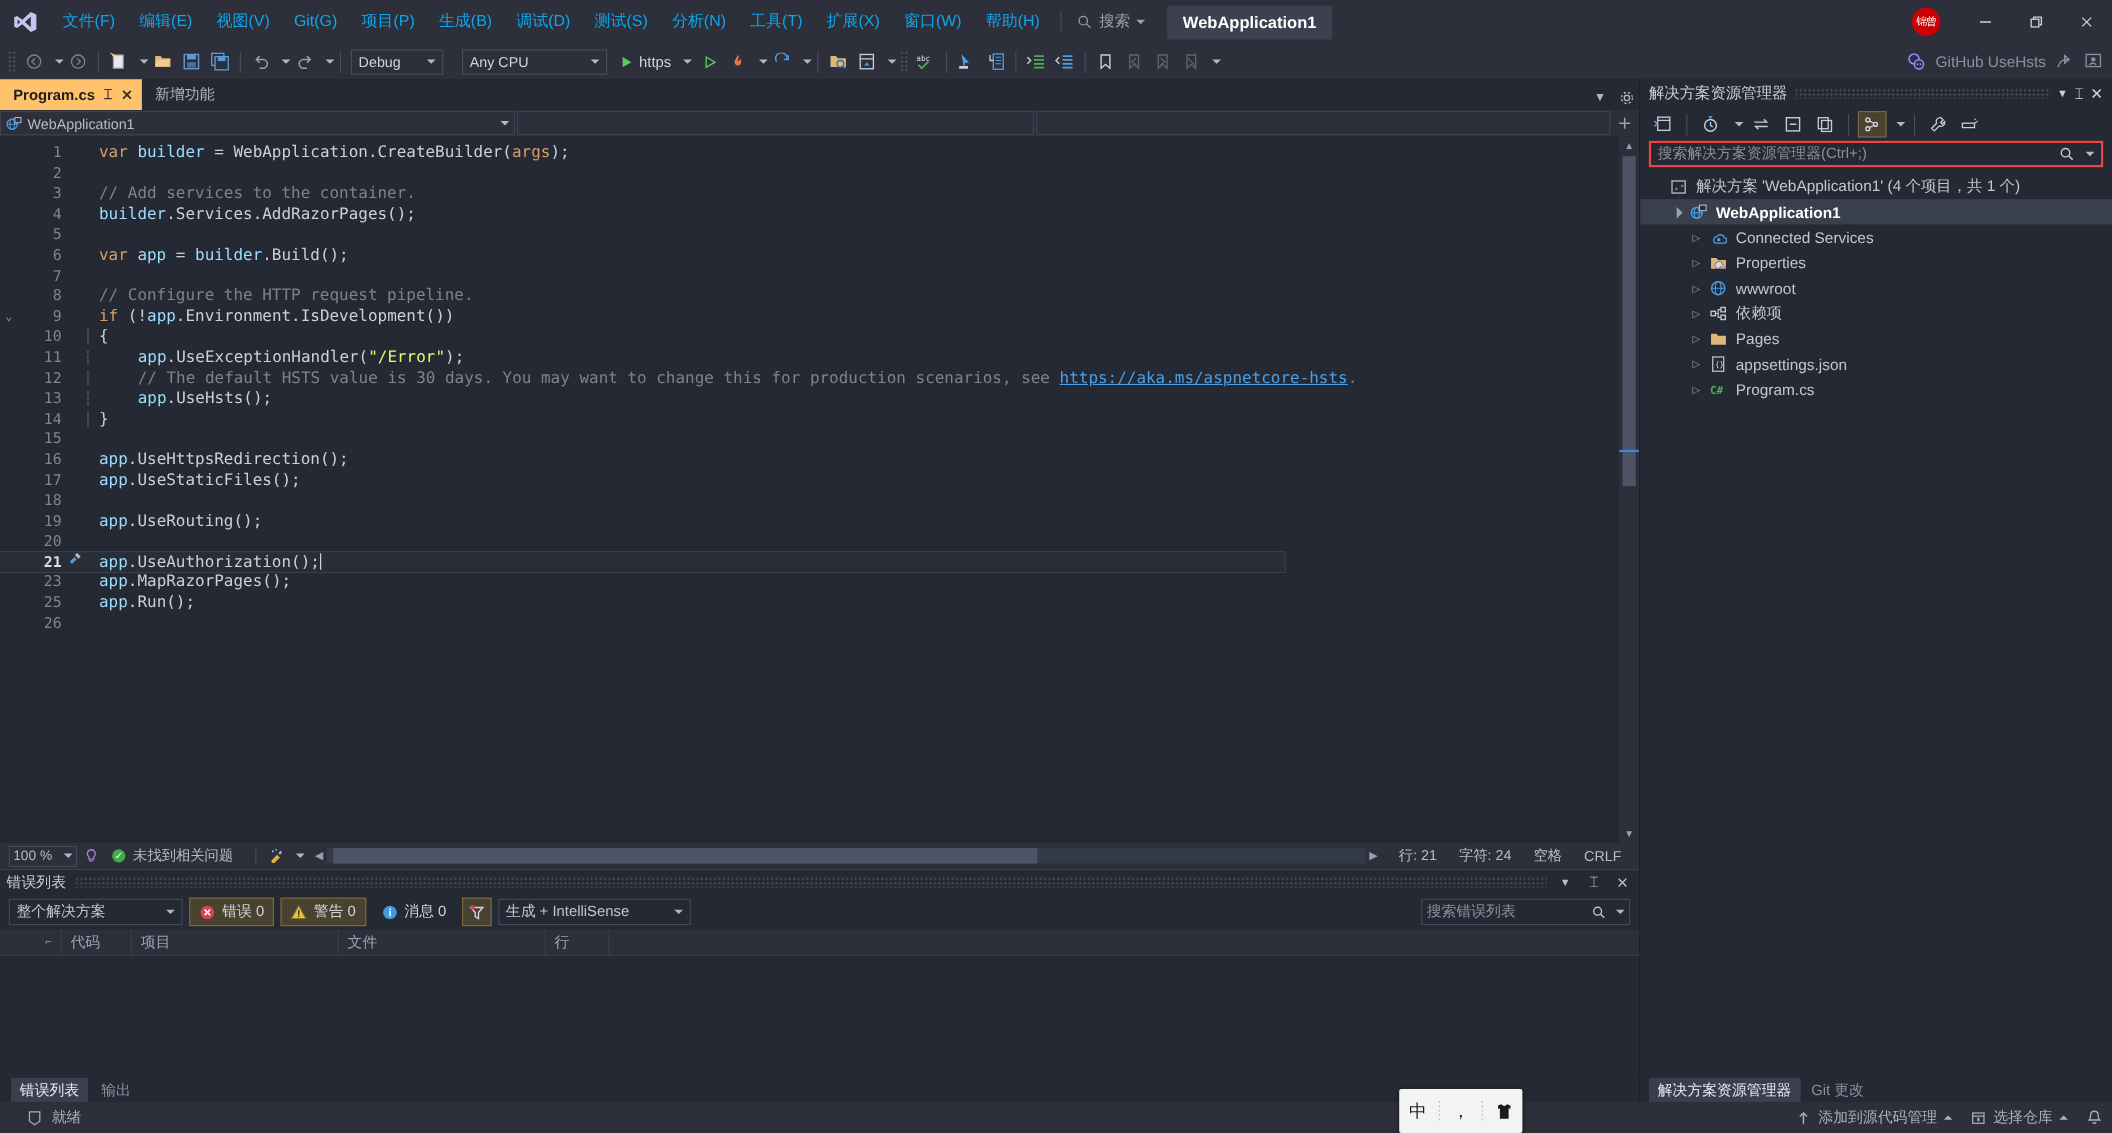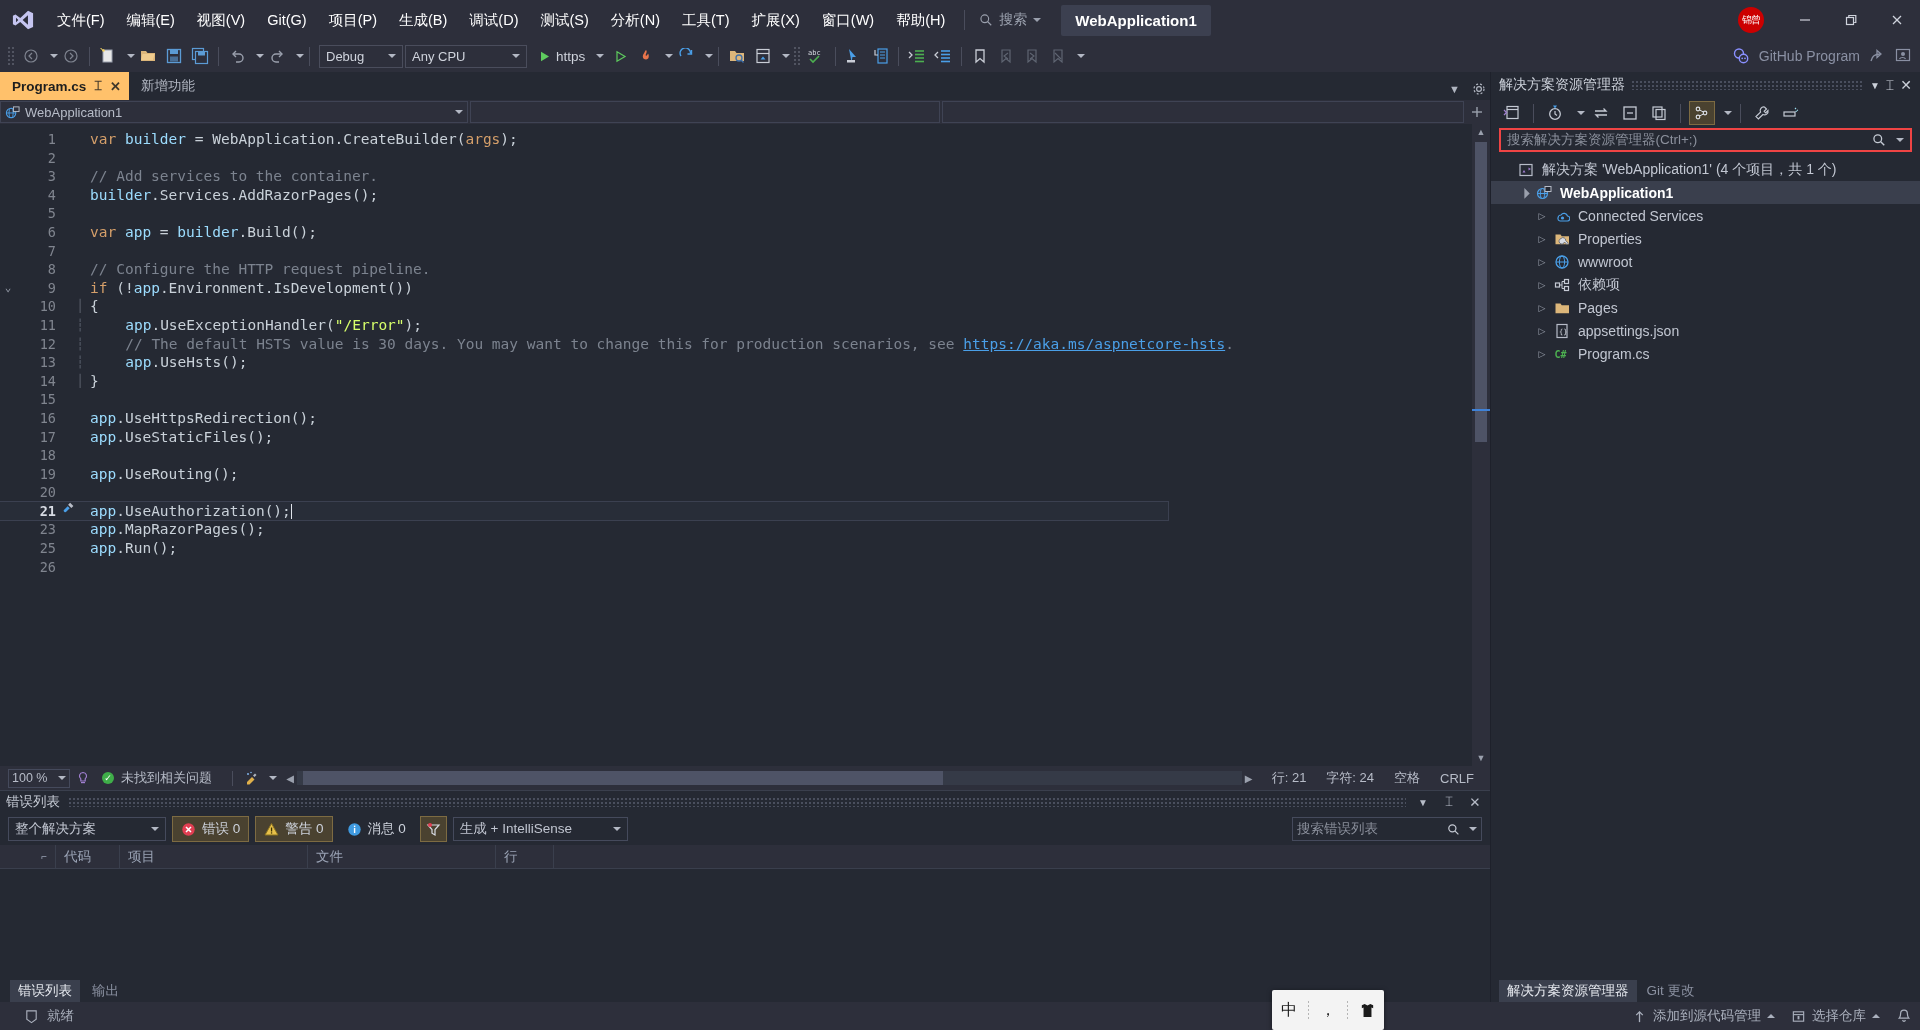--- a/index.html
+++ b/index.html
@@ -11,21 +11,21 @@
     color:#d4d4d4;
     -webkit-font-smoothing:antialiased;
   }
   .app{ position:relative; width:1920px; height:1030px; background:#252933; display:flex; flex-direction:column; }
 
   
   .titlebar{ height:40px; background:#2d2f3b; display:flex; align-items:center; flex:0 0 40px; position:relative;}
   .vs-logo{ width:46px; height:40px; display:flex; align-items:center; justify-content:center; }
   .vs-logo svg{ display:block; }
   .menu{ display:flex; align-items:center; height:40px; }
-  .menu .mi{ padding:0 11px; height:40px; line-height:40px; color:#ffffff; font-size:14.5px; white-space:nowrap; }
+  .menu .mi{ padding:0 11px; height:40px; line-height:40px; color:#0ea5e9; font-size:14.5px; white-space:nowrap; }
   .sep-v{ width:1px; height:20px; background:#4a4d5c; margin:0 8px; }
   .searchbox{ display:flex; align-items:center; gap:6px; color:#9aa0ad; padding:0 6px; height:26px; }
   .searchbox .mag{ width:14px; height:14px; }
   .caret-d{ width:0;height:0;border-left:4px solid transparent;border-right:4px solid transparent;border-top:4px solid #9aa0ad; display:inline-block;}
   .appname{ background:#3c4050; color:#fff; font-weight:bold; font-size:15px; padding:7px 14px; margin-left:14px; border-radius:2px;}
   .tb-right{ position:absolute; right:0; top:0; height:40px; display:flex; align-items:center; }
   .avatar{ width:26px;height:26px;border-radius:50%; background:#cc0000; color:#fff; font-size:10px; display:flex;align-items:center;justify-content:center; letter-spacing:-1px; margin-right:18px;}
   .wbtn{ width:46px; height:40px; display:flex; align-items:center; justify-content:center; color:#cfd3dc;}
 
   
@@ -255,21 +255,21 @@
           <path d="M10 3l3 3-3 3" fill="none" stroke="#9aa0ad" stroke-width="1.4"></path>
         </svg>
     </div>
     <i class="mini-caret"></i>
     <div class="tsep"></div>
 
     <div class="combo" style="width:84px;margin-left:4px;">
       <span>Debug</span>
       <i class="mini-caret"></i>
     </div>
-    <div class="combo" style="width:122px;margin-left:2px;">
+    <div class="combo" style="width:132px;margin-left:17px;">
       <span>Any CPU</span>
       <i class="mini-caret"></i>
     </div>
 
     <div class="tbtn" style="margin-left:8px;gap:5px;">
       <svg width="13" height="13" viewBox="0 0 13 13">
           <path d="M3 1.8 11 6.5 3 11.2z" fill="#5ecb5e"></path>
         </svg>
       <span style="color:#cfd3dc;font-size:13.5px;">https</span>
       <i class="mini-caret"></i>
@@ -376,21 +376,21 @@
     </div>
     <i class="mini-caret"></i>
 
     <div class="copilot">
       <svg width="20" height="20" viewBox="0 0 20 20">
         <circle cx="8" cy="7.5" r="4.5" fill="none" stroke="#8a90ff" stroke-width="1.4"></circle>
         <circle cx="12.5" cy="12.5" r="4.2" fill="#2d2f3b" stroke="#8a90ff" stroke-width="1.4"></circle>
         <circle cx="11.2" cy="12.3" r="0.9" fill="#8a90ff"></circle>
           <circle cx="14" cy="12.3" r="0.9" fill="#8a90ff"></circle>
       </svg>
-      <span class="ctext">GitHub Program</span>
+      <span class="ctext">GitHub UseHsts</span>
       <svg width="18" height="18" viewBox="0 0 18 18">
         <path d="M3 14c1-5 5-7 9-7" fill="none" stroke="#8a90a3" stroke-width="1.3"></path>
           <path d="M9 3.5l4 3.5-4 3.5z" fill="none" stroke="#8a90a3" stroke-width="1.3"></path>
       </svg>
       <svg width="18" height="18" viewBox="0 0 18 18">
         <rect x="2.5" y="2.5" width="13" height="11" fill="none" stroke="#8a90a3" stroke-width="1.2"></rect>
         <circle cx="9" cy="7" r="2" fill="#8a90a3"></circle>
           <path d="M5.5 12c.8-2 5.2-2 6 0" fill="none" stroke="#8a90a3" stroke-width="1.2"></path>
       </svg>
     </div>

